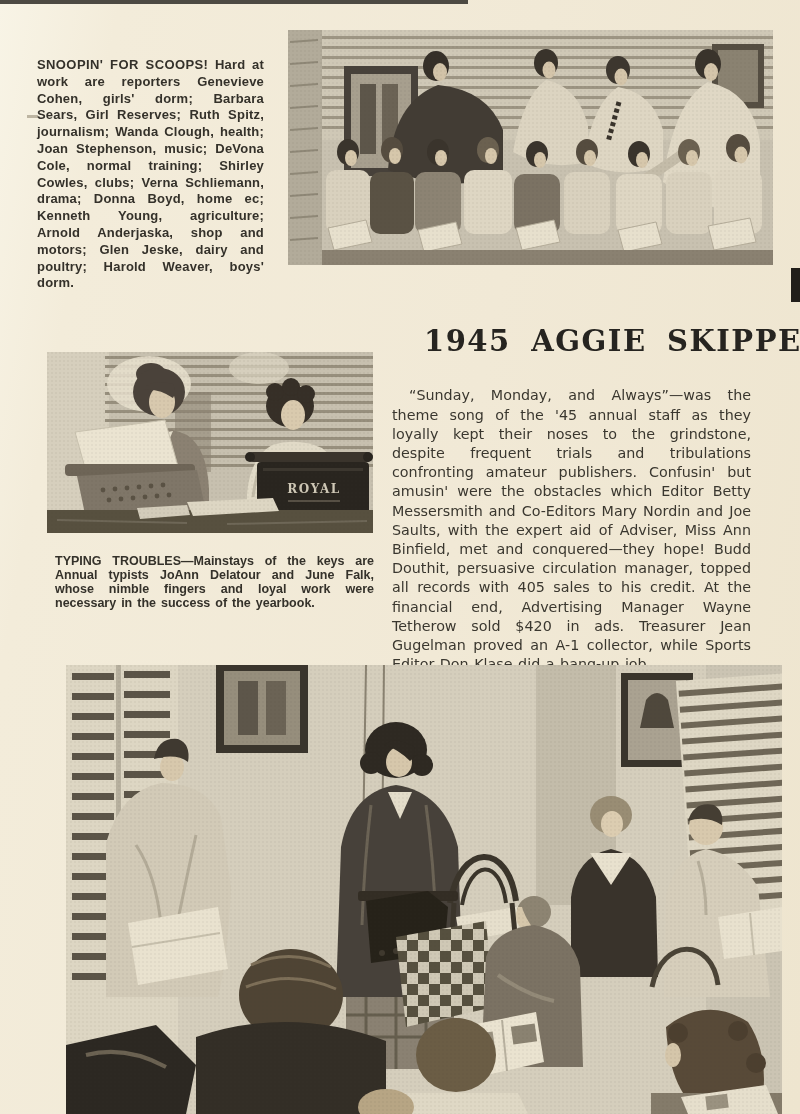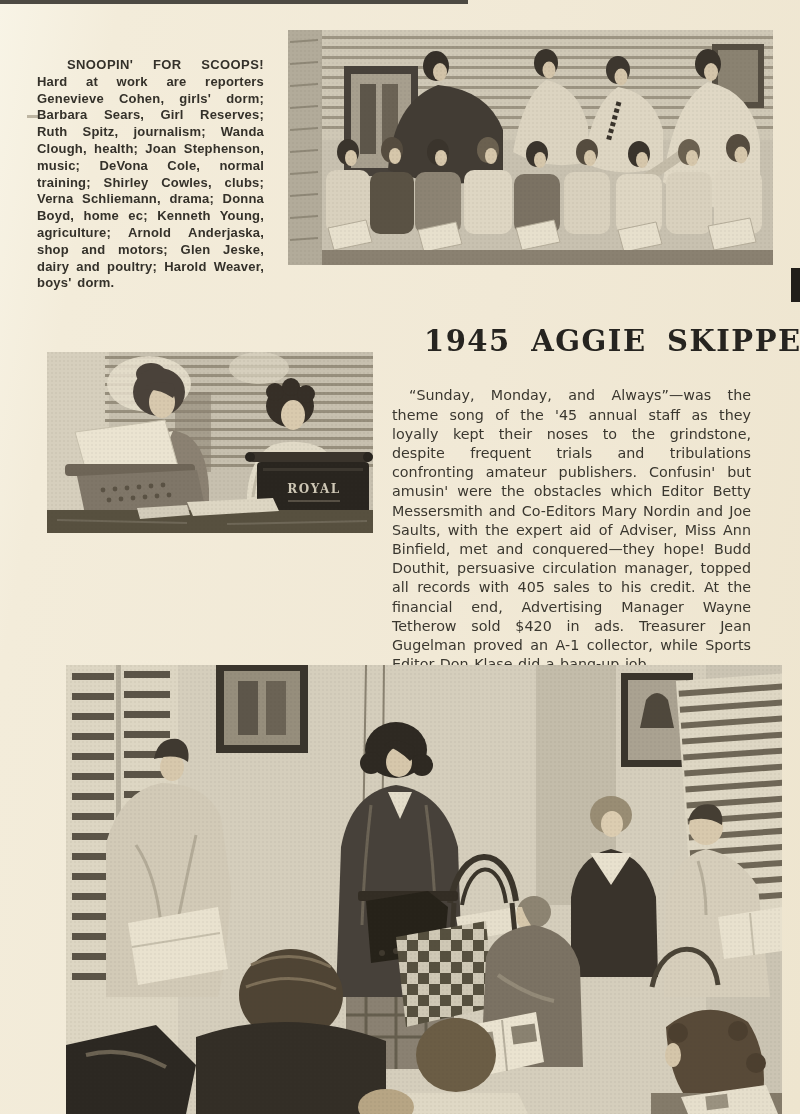--- a/index.html
+++ b/index.html
@@ -8,21 +8,21 @@
     background:linear-gradient(100deg,#f8f4e6 0%,#f3ecda 12%,#f1e9d6 55%,#eee5cf 100%);
     font-family:"Liberation Sans",sans-serif;color:#312e28;
   }
   .abs{position:absolute;}
   
   .lede-block{
     left:37px;top:44px;width:227px;
     font-size:13px;font-weight:bold;line-height:16.8px;
     text-align:justify;letter-spacing:.2px;word-spacing:2px;color:#34312a;
   }
-  .lede-block .lead-in{letter-spacing:.4px;margin-left:30px;}
+  .lede-block .lead-in{letter-spacing:.4px;}
   .headline{
     left:424px;top:324px;width:350px;white-space:nowrap;
     font-family:"DejaVu Serif",serif;font-weight:bold;
     font-size:29px;letter-spacing:1.5px;word-spacing:9px;color:#262420;
   }
   .body-par{
     left:392px;top:372px;width:359px;
     font-family:"DejaVu Sans",sans-serif;font-size:14.3px;line-height:19.2px;
     text-align:justify;text-indent:17px;color:#3a372f;word-spacing:1px;
   }
@@ -238,20 +238,21 @@
     <g>
       <rect x="0" y="158" width="326" height="23" fill="#57503f"></rect>
       <line x1="10" y1="168" x2="140" y2="171" stroke="#6e6757" stroke-width="2"></line>
       <line x1="180" y1="172" x2="320" y2="169" stroke="#6e6757" stroke-width="2"></line>
       <polygon points="140,150 226,146 232,159 146,164" fill="#ddd6c3"></polygon>
       <polygon points="90,156 140,153 143,163 93,167" fill="#d3ccba"></polygon>
     </g>
     <rect width="326" height="181" fill="url(#ht2)" opacity="0.13"></rect>
   </svg>
 
+  <p class="abs caption"><span>TYPING TROUBLES</span><span>—Mainstays of the keys are Annual typists JoAnn Delatour and June Falk, whose nimble fingers and loyal work were necessary in the success of the yearbook.</span></p>
 
   <svg id="photo-staff-room" class="abs photo" width="716" height="449" viewBox="0 0 716 449" role="img">
     <defs>
       <pattern id="ht3" width="4" height="4" patternUnits="userSpaceOnUse">
         <circle cx="1" cy="1" r="0.7" fill="#3f3a31"></circle>
       </pattern>
       <pattern id="chk3" width="22" height="22" patternUnits="userSpaceOnUse">
         <rect width="22" height="22" fill="#cfc8b5"></rect>
         <rect width="11" height="11" fill="#56503f"></rect>
         <rect x="11" y="11" width="11" height="11" fill="#56503f"></rect>

